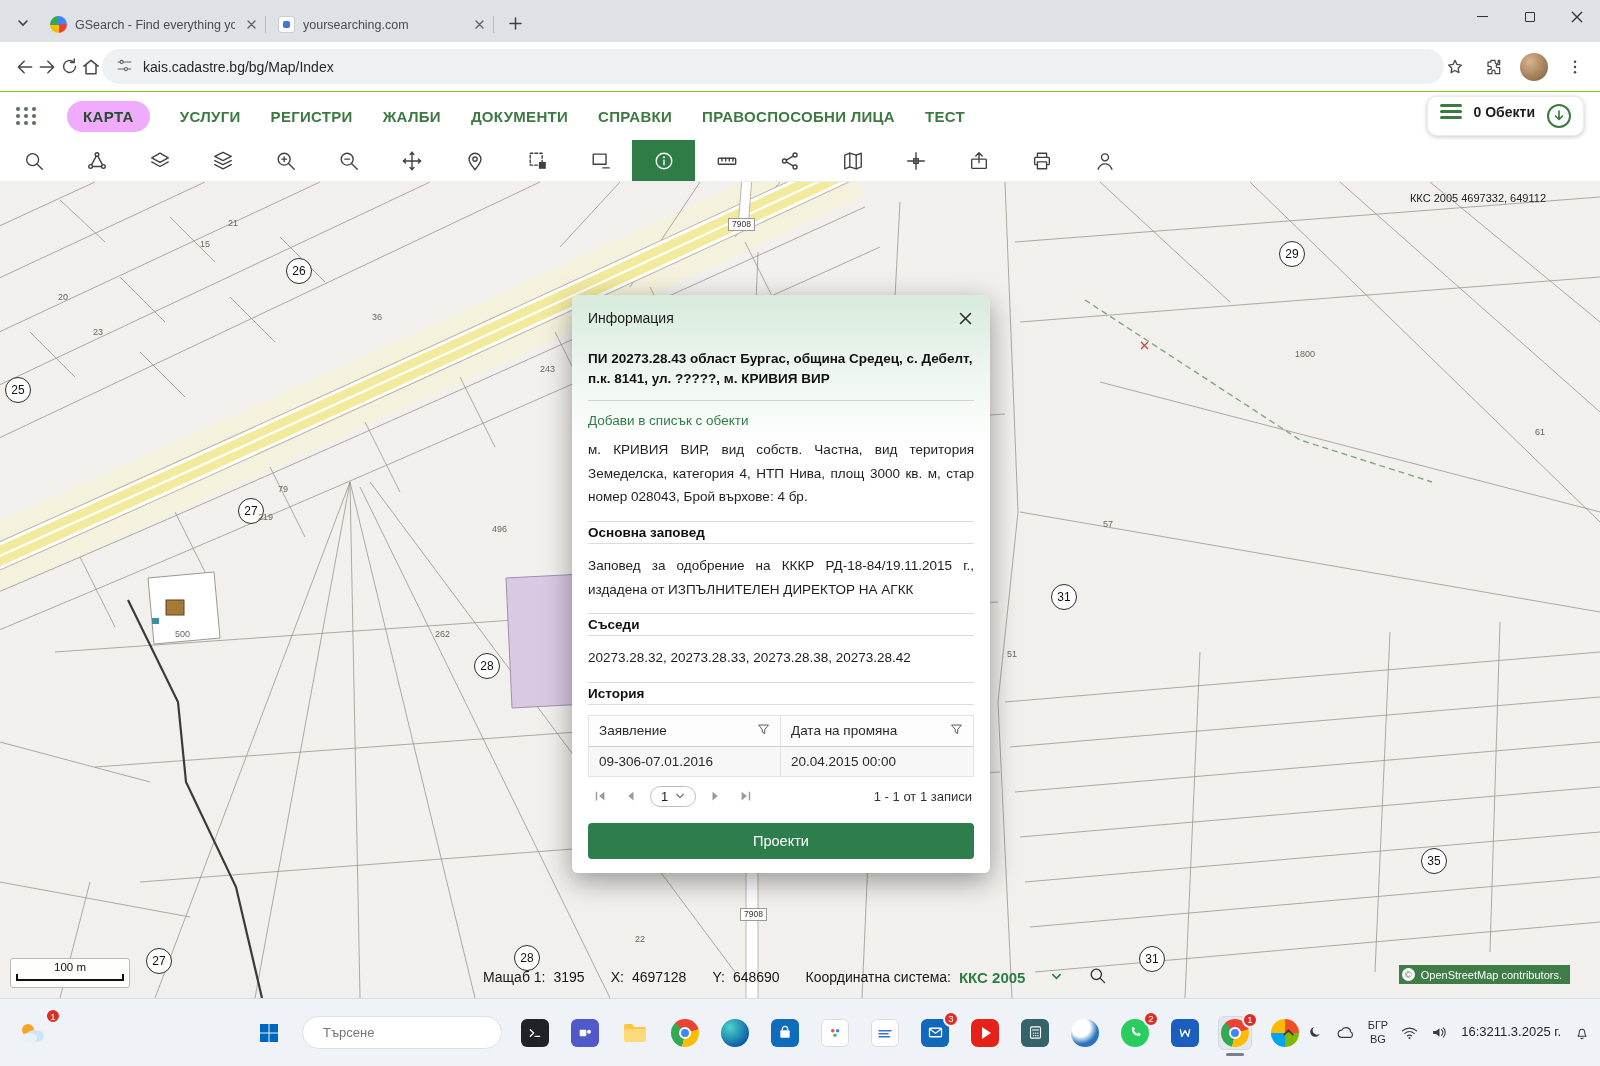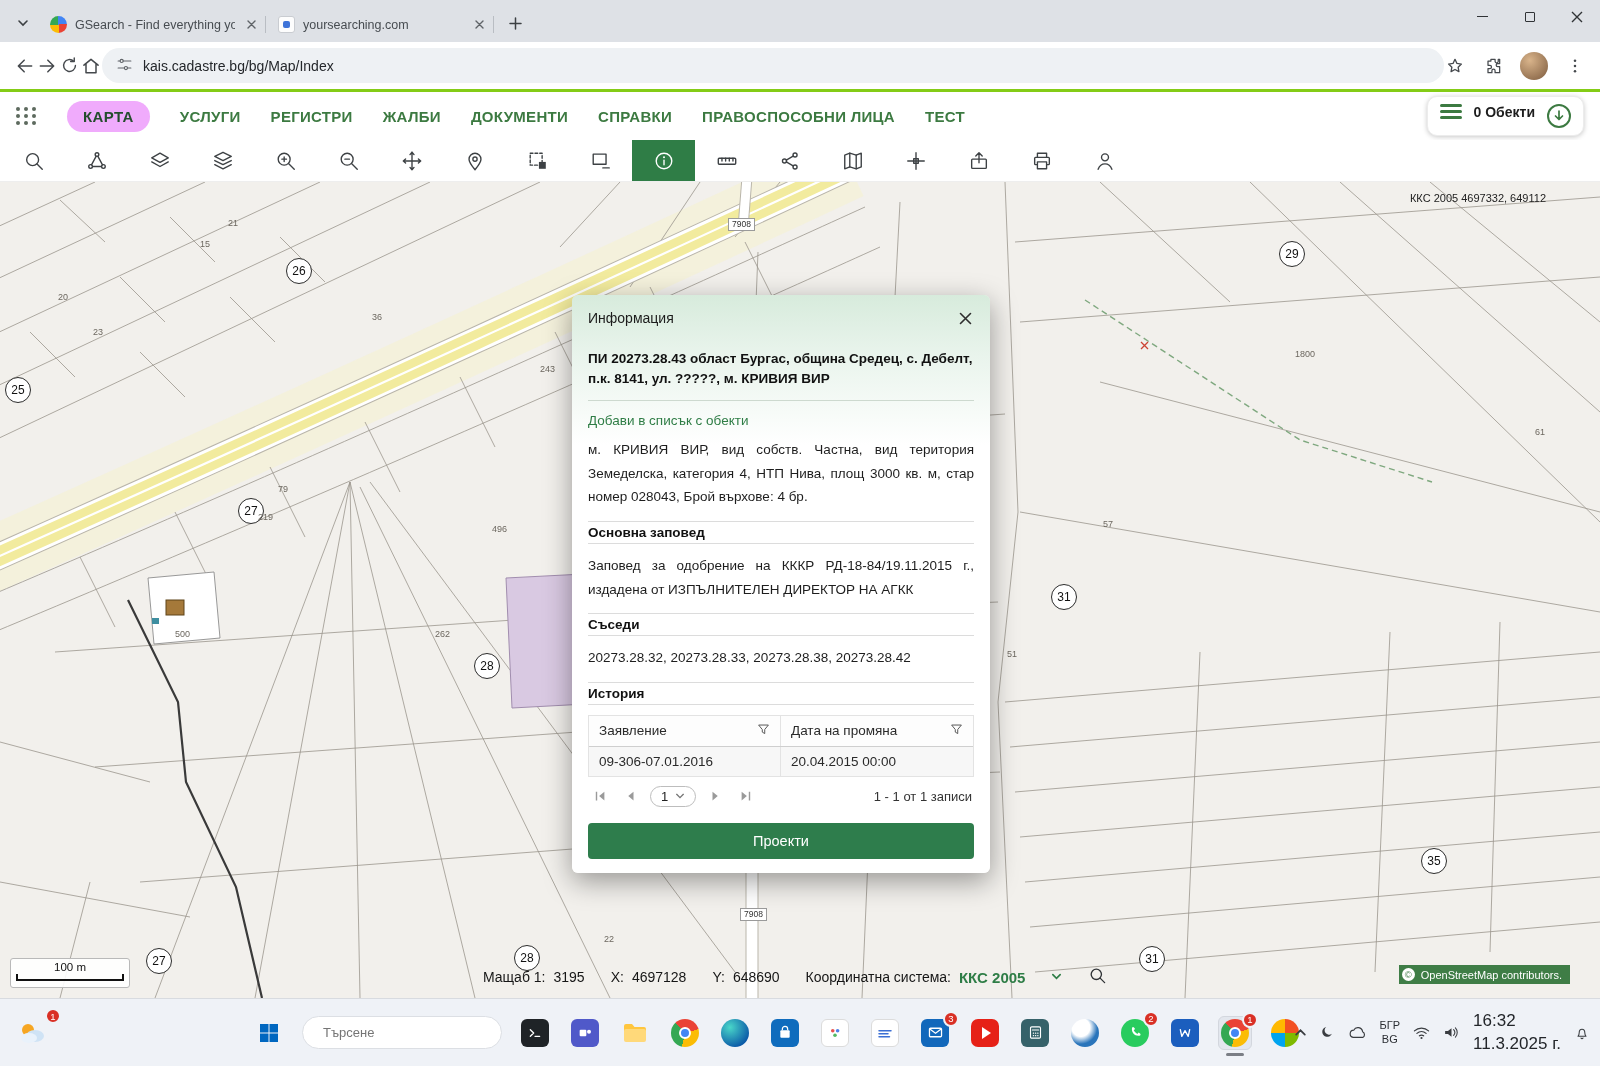--- a/index.html
+++ b/index.html
@@ -21,21 +21,21 @@
   .tab-title{flex:1;white-space:nowrap;overflow:hidden}
   .tclose{width:17px;height:17px;border-radius:50%;display:flex;align-items:center;justify-content:center;flex:none}
   .tclose svg,.newtab svg,.tsearch svg{display:block}
   .newtab{width:26px;height:26px;margin:0 0 6px 8px;display:flex;align-items:center;justify-content:center;border-radius:50%}
   .winctl{position:absolute;right:0;top:0;height:33px;display:flex}
   .winctl>div{width:47px;display:flex;align-items:center;justify-content:center}
   .wc-min{width:11px;height:1.6px;background:#303336}
   .wc-max{width:10px;height:10px;border:1.4px solid #303336;border-radius:1px}
 
   
-  .urlrow{position:absolute;top:42px;left:0;right:0;height:50px;background:#fff;display:flex;align-items:center;padding:0 14px;border-bottom:3px solid #84cc16}
+  .urlrow{position:absolute;top:42px;left:0;right:0;height:50px;background:#fff;display:flex;align-items:center;padding:0 14px;border-bottom:1px solid #84cc16}
   .nav-ic{width:22px;height:22px;display:flex;align-items:center;justify-content:center}
   .urlpill{flex:1;height:35px;background:#eef1f4;border-radius:18px;display:flex;align-items:center;gap:10px;padding:0 14px;font-size:14px;color:#24272b}
   .url-right{display:flex;align-items:center;gap:16px}
   .avatar{width:28px;height:28px;border-radius:50%;background:radial-gradient(circle at 35% 30%,#d9b48b,#7c5a3d)}
 
   
   .appnav{position:absolute;top:92px;left:0;right:0;height:48px;background:#fff;display:flex;align-items:center;gap:30px;padding:0 16px}
   .gridicon{display:grid;grid-template-columns:repeat(3,5px);grid-gap:3px}
   .gridicon i{width:4px;height:4px;border-radius:50%;background:#5d6a5e}
   .karta{background:#f0abfc;color:#244d2c;font-weight:bold;font-size:15px;letter-spacing:.4px;padding:7px 16px;border-radius:17px}
@@ -115,21 +115,21 @@
   .app-calc{background:#36626a;border-radius:6px}
   .app-ball{border-radius:50%;background:radial-gradient(circle at 35% 30%,#ffffff 0 34%,#2a75bb 62%)}
   .app-whatsapp{background:#29cc5f;border-radius:50%}
   .app-word{background:#1b5ebe;border-radius:6px}
   .app-photos{border-radius:50%;background:conic-gradient(#f25022 0 25%,#7fba00 0 50%,#00a4ef 0 75%,#ffb900 0)}
   .app-chrome{border-radius:50%;background:conic-gradient(from -45deg,#ea4335 0 33%,#fbbc05 33% 66%,#34a853 66% 100%)}
   .app-chrome::after{content:"";position:absolute;inset:8px;background:#4285f4;border:2.5px solid #fff;border-radius:50%}
   .tray{position:absolute;right:10px;top:0;bottom:0;display:flex;align-items:center;gap:13px}
   .tr-ic{display:flex;align-items:center;justify-content:center}
   .lang{display:flex;flex-direction:column;align-items:center;font-size:11px;color:#2b2e33;line-height:1.25}
-  .clock{display:flex;flex-direction:column;align-items:flex-start;font-size:17px;color:#23262a;line-height:1.3}
+  .clock{display:flex;flex-direction:row;align-items:flex-end;font-size:13px;color:#23262a;line-height:1.3}
 </style>
 </head>
 <body>
 
 <div class="screen">
 
   <div class="tabstrip">
     <div class="tsearch">
       <svg width="12" height="12" viewBox="0 0 12 12">
           <path d="M2 4l4 4 4-4" stroke="#3c4043" stroke-width="1.6" fill="none" stroke-linecap="round"></path>
@@ -475,21 +475,21 @@
     <span class="sml" style="left:200px;top:57px">15</span>
     <span class="sml" style="left:228px;top:36px">21</span>
     <span class="sml" style="left:58px;top:110px">20</span>
     <span class="sml" style="left:93px;top:145px">23</span>
     <span class="sml" style="left:372px;top:130px">36</span>
     <span class="sml" style="left:278px;top:302px">79</span>
     <span class="sml" style="left:258px;top:330px">219</span>
     <span class="sml" style="left:540px;top:182px">243</span>
     <span class="sml" style="left:492px;top:342px">496</span>
     <span class="sml" style="left:435px;top:447px">262</span>
-    <span class="sml" style="left:604px;top:752px">22</span>
+    <span class="sml" style="left:635px;top:752px">22</span>
     <span class="sml" style="left:1103px;top:337px">57</span>
     <span class="sml" style="left:1007px;top:467px">51</span>
     <span class="sml" style="left:175px;top:447px">500</span>
     <span class="sml" style="left:1295px;top:167px">1800</span>
     <span class="sml" style="left:1535px;top:245px">61</span>
 
     <span class="roadlbl" style="left:728px;top:36px">7908</span>
     <span class="roadlbl" style="left:740px;top:726px">7908</span>
 
     <span class="cornercoords">ККС 2005 4697332, 649112</span>

